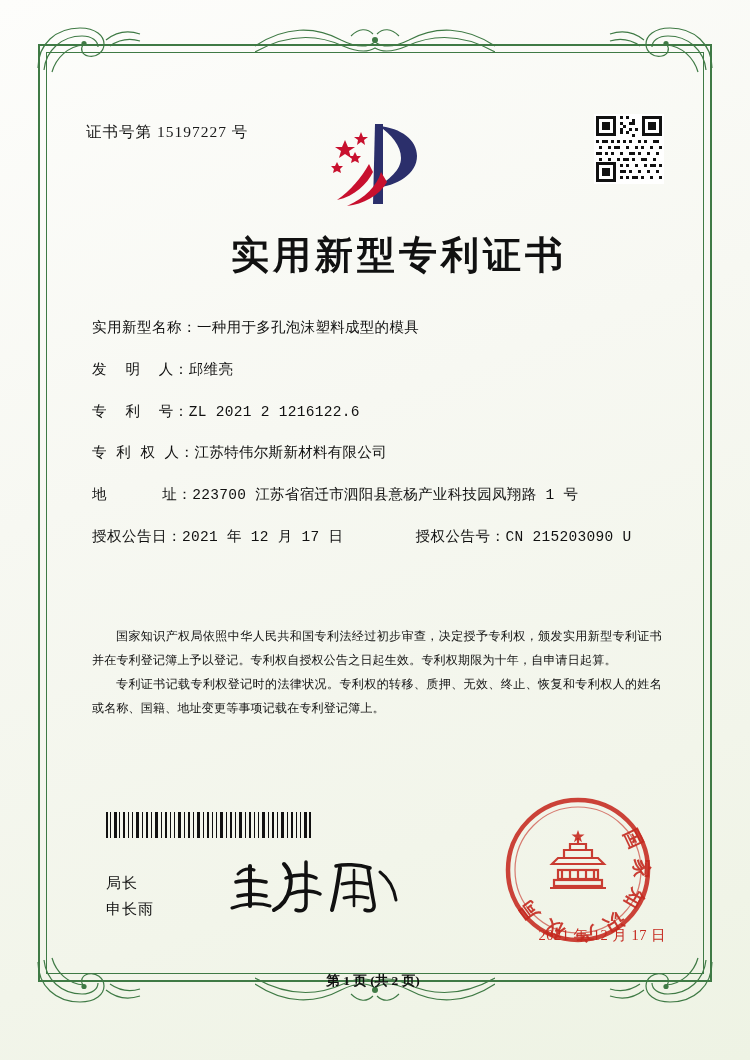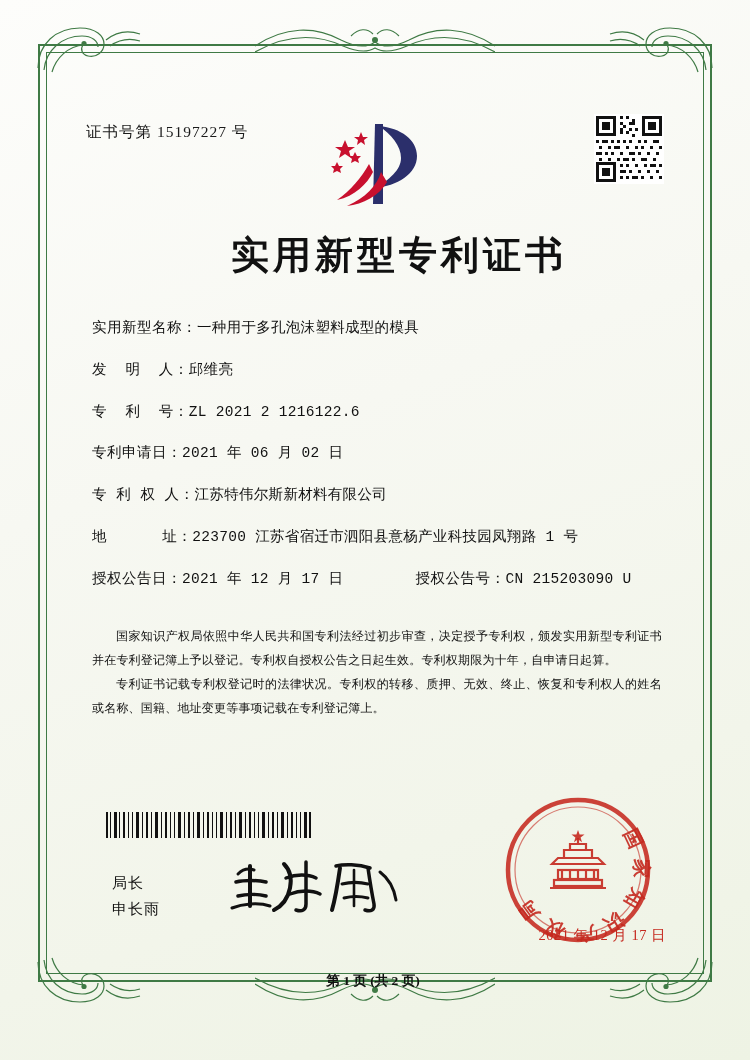--- a/index.html
+++ b/index.html
@@ -110,21 +110,21 @@
   
   .barcode {
     position: absolute;
     left: 106px; top: 812px;
     width: 205px; height: 26px;
   }
 
   
   .sig-label {
     position: absolute;
-    left: 112px; top: 870px;
+    left: 106px; top: 870px;
     font-size: 15px;
     line-height: 1.75;
     color: #111;
     letter-spacing: 1px;
   }
   .sig-script {
     position: absolute;
     left: 228px; top: 852px;
     width: 175px; height: 66px;
   }
@@ -328,24 +328,20 @@
     </div>
     <div class="frow">
       <span class="flabel">发  明  人：</span>
       <span class="fvalue">邱维亮</span>
     </div>
     <div class="frow">
       <span class="flabel">专  利  号：</span>
       <span class="fvalue">ZL 2021 2 1216122.6</span>
     </div>
     <div class="frow">
-      <span class="flabel">专利申请日：</span>
-      <span class="fvalue">2021 年 06 月 02 日</span>
-    </div>
-    <div class="frow">
       <span class="flabel">专 利 权 人：</span>
       <span class="fvalue">江苏特伟尔斯新材料有限公司</span>
     </div>
     <div class="frow">
       <span class="flabel">地      址：</span>
       <span class="fvalue">223700 江苏省宿迁市泗阳县意杨产业科技园凤翔路 1 号</span>
     </div>
     <div class="frow two">
       <span class="flabel">授权公告日：</span>
       <span class="fvalue">2021 年 12 月 17 日</span>

